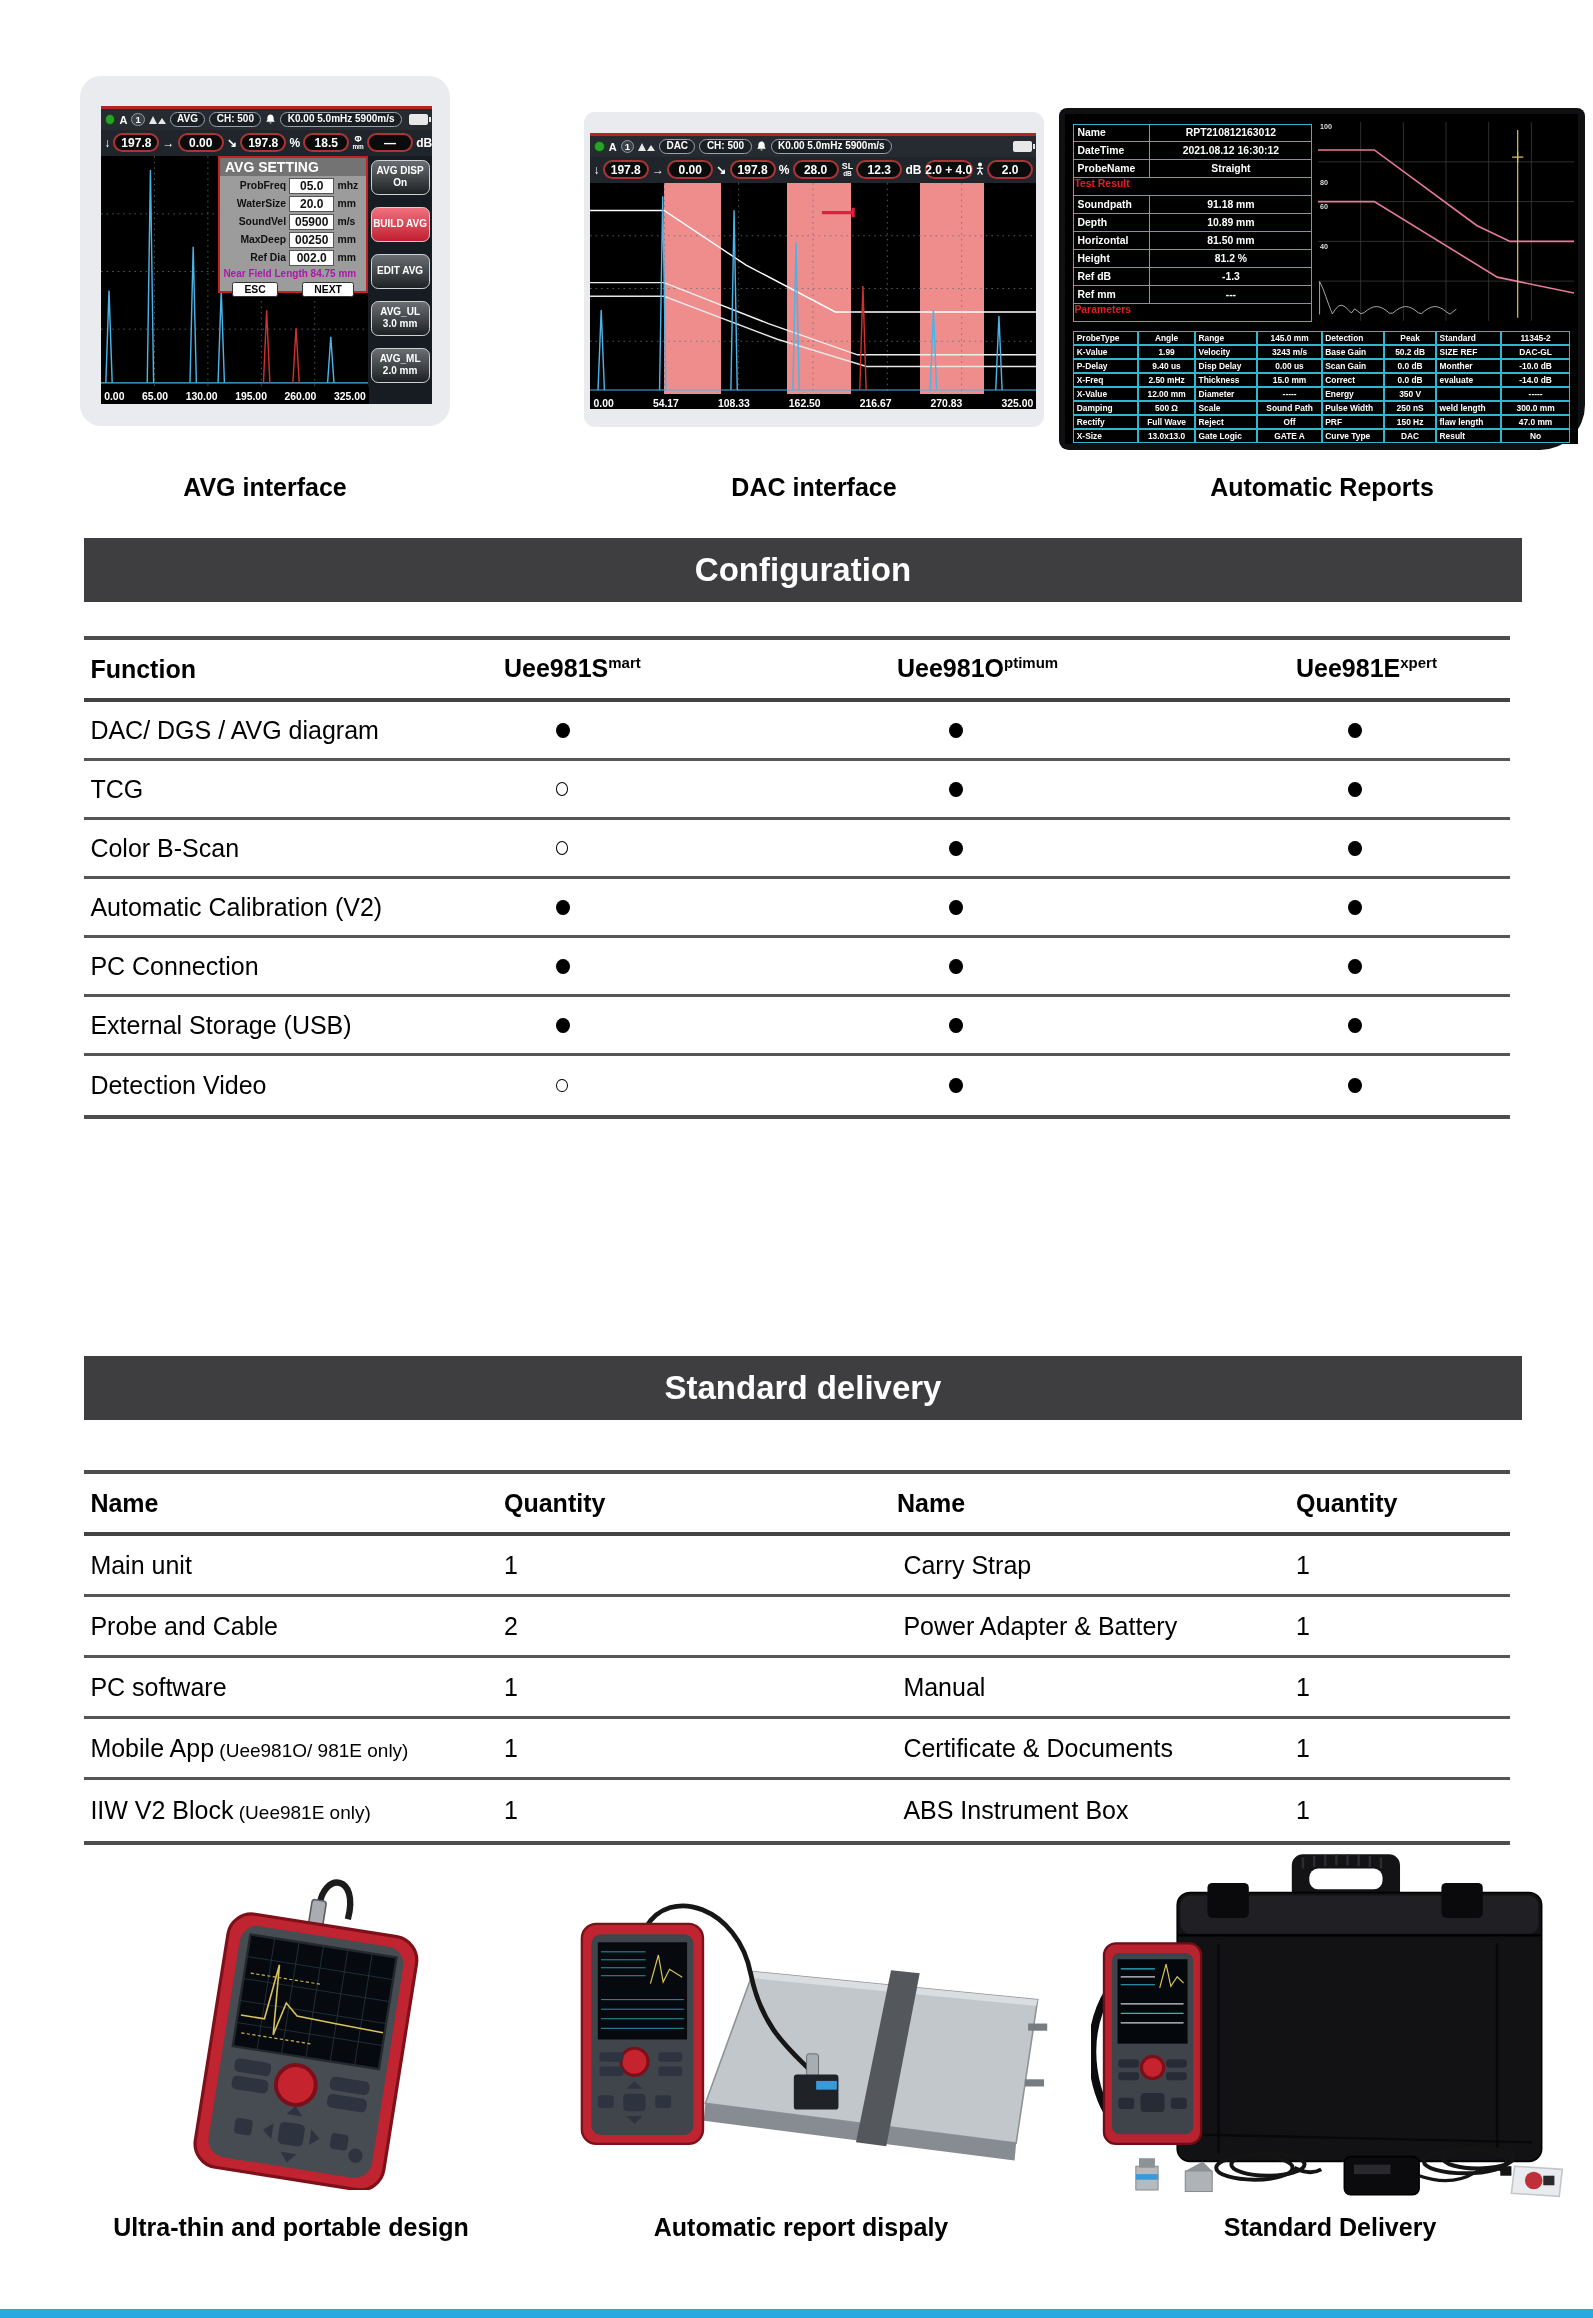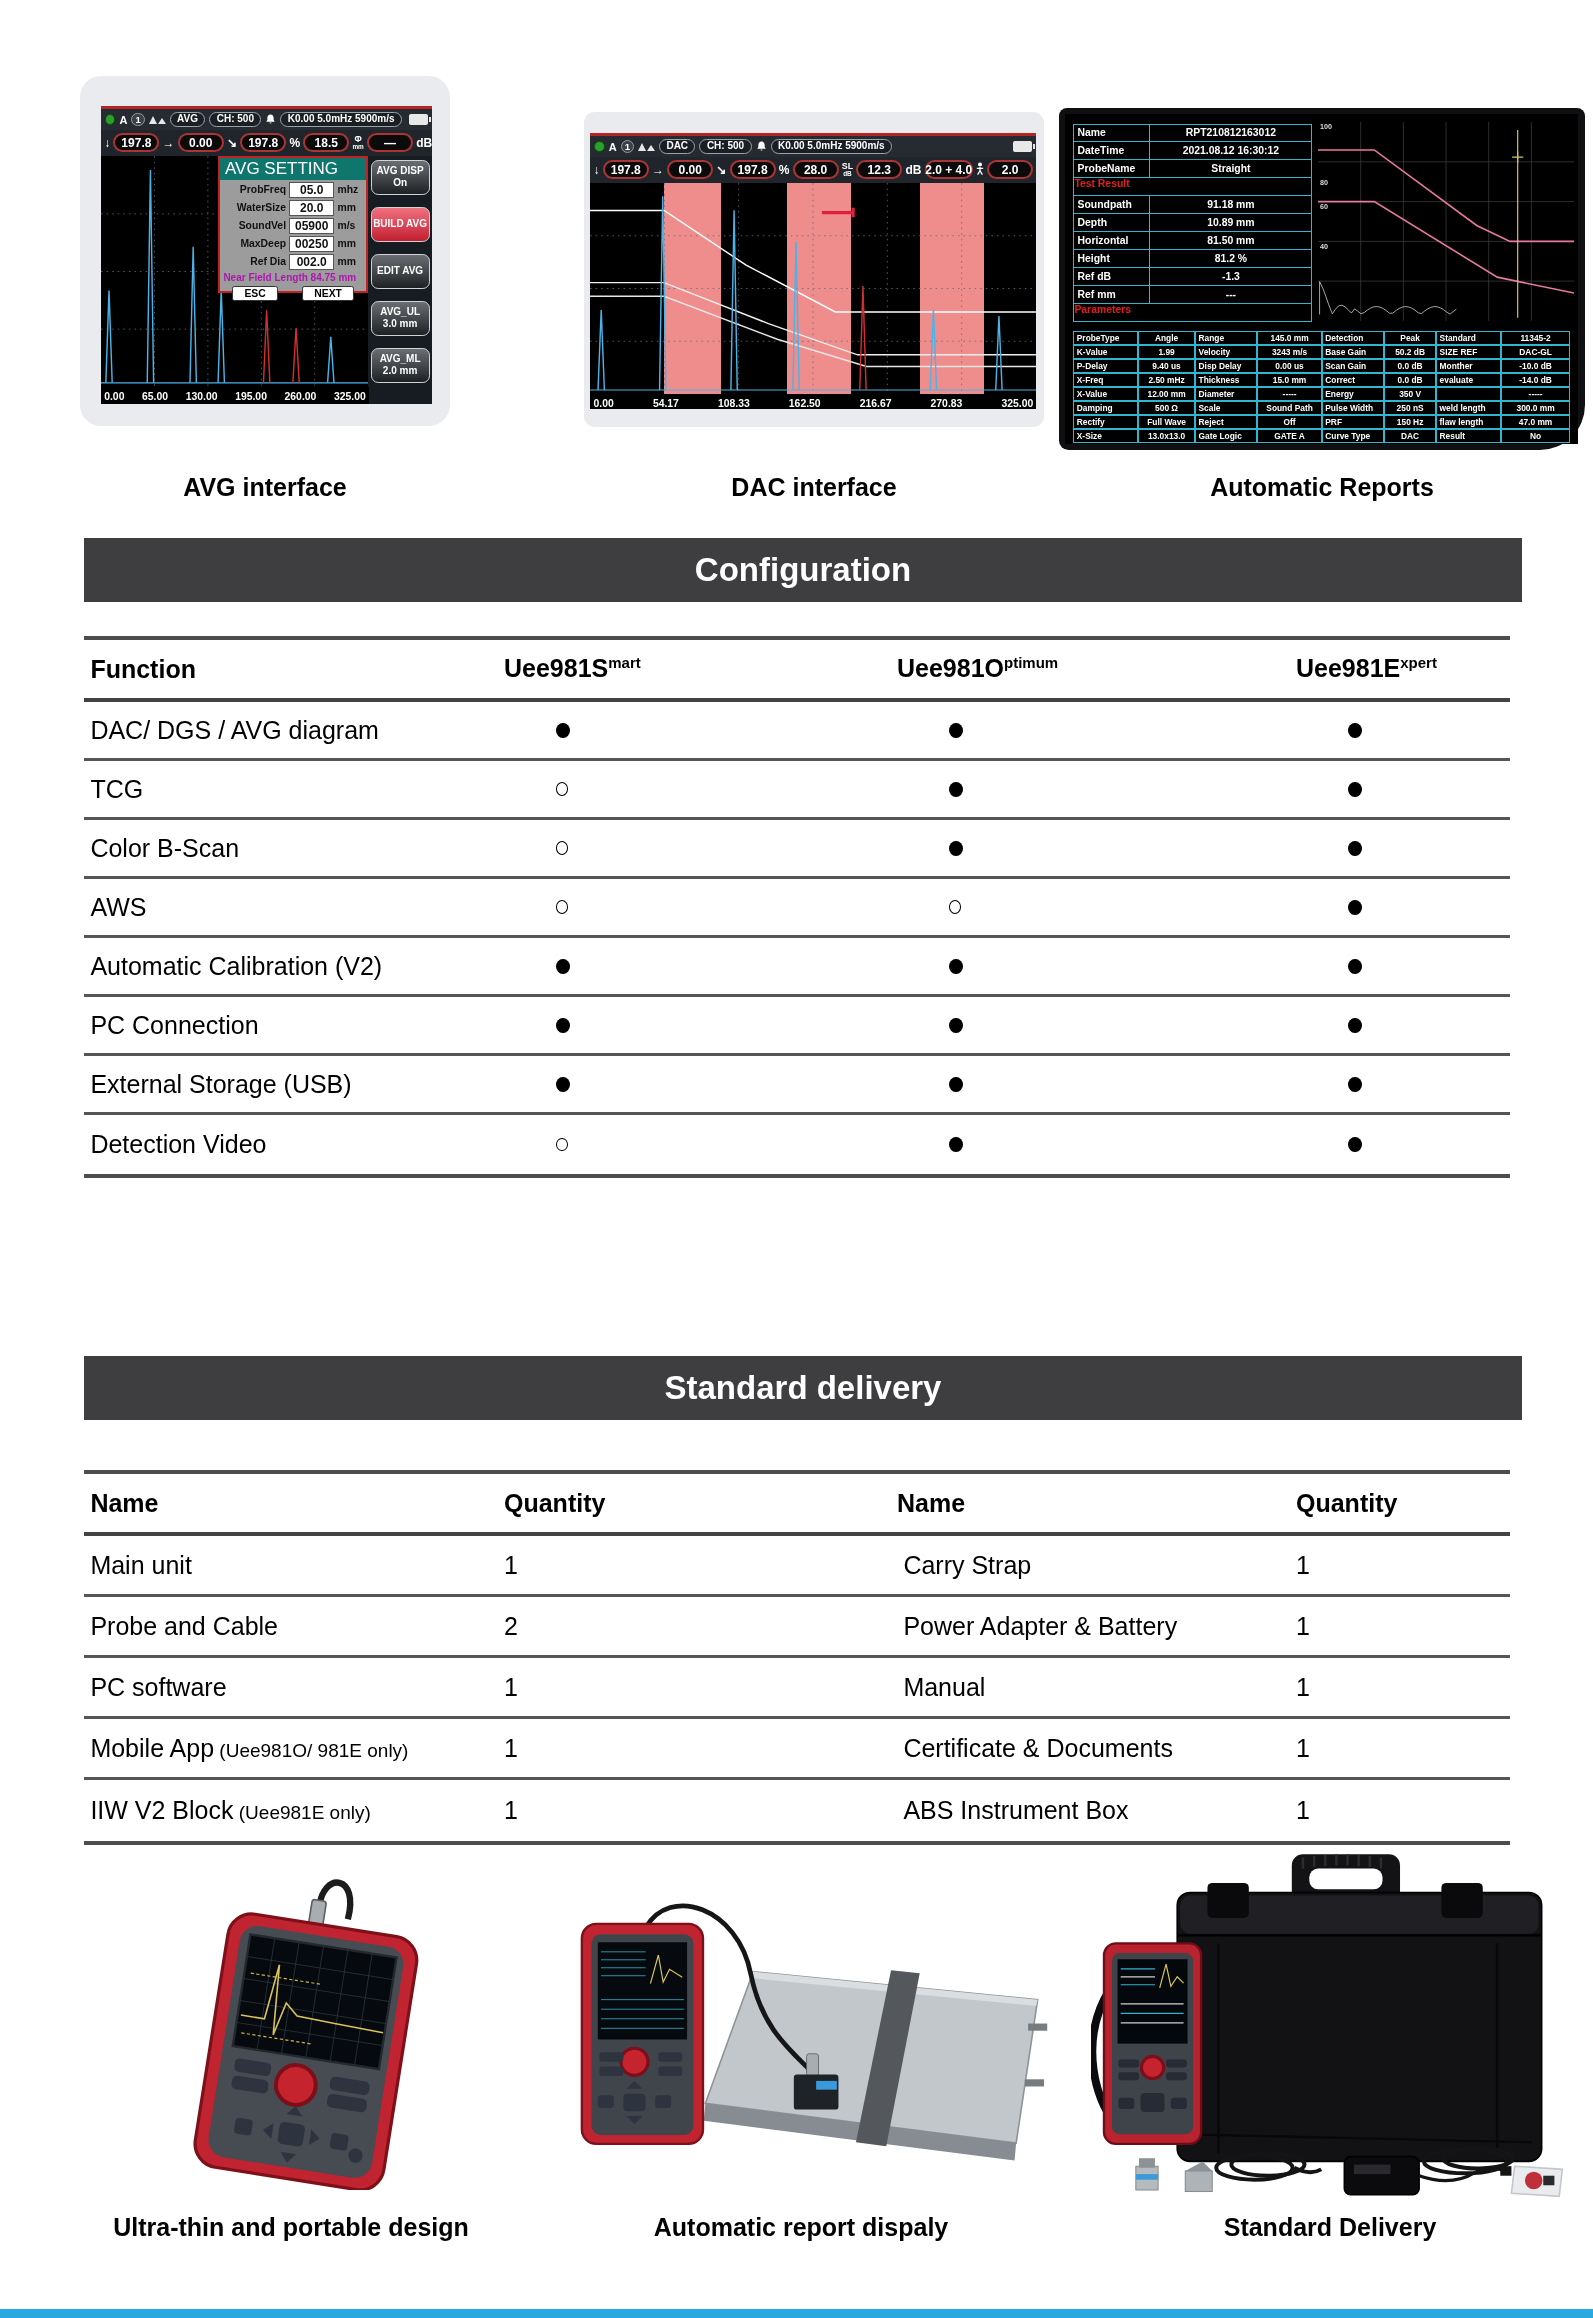--- a/index.html
+++ b/index.html
@@ -33,21 +33,21 @@
   .avg-main{display:flex;height:231px}
   .avg-plot{position:relative;width:268px;height:100%;background:#000}
   .avg-side{width:64px;display:flex;flex-direction:column;gap:12px;padding:4px 2.4px;background:#171c22}
   .side-btn{flex:1;border-radius:7.2px;border:1.2px solid #cfd3d6;background:linear-gradient(#6a6e72,#1e2124);color:#fff;font-weight:bold;font-size:10px;display:flex;flex-direction:column;align-items:center;justify-content:center;line-height:1.25;text-align:center}
   .side-btn.red{background:linear-gradient(#f0717f,#c21f30)}
   .axis-row{height:19px;display:flex;justify-content:space-between;align-items:center;padding:0 3.2px;color:#fff;font-weight:bold;font-size:10.4px;background:#000}
   #avg-axis{width:268px}
   .plot-svg{position:absolute;inset:0;width:100%;height:100%}
   
   .popup{position:absolute;right:0;top:0.8px;width:150px;height:137px;border:2.4px solid #c42222;background:#9c9c9c;z-index:3}
-  .popup-title{background:#0f766e;color:#fff;font-weight:normal;font-size:17px;padding:0.8px 4.8px}
+  .popup-title{background:#737373;color:#fff;font-weight:bold;font-size:14px;padding:0.8px 4.8px}
   .pp-row{display:flex;align-items:center;justify-content:flex-end;gap:3.2px;margin:2px 4.8px 0 0;font-size:10.4px;font-weight:bold;color:#111}
   .pp-in{background:#fff;border:0.8px solid #555;width:45px;text-align:center;font-size:12px}
   .pp-un{width:24px;text-align:left}
   .pp-note{color:#ae17ae;font-weight:bold;font-size:10px;margin:2.4px 1.6px 0 3.2px;white-space:nowrap}
   .pp-btnrow{display:flex;justify-content:space-around;margin-top:3.2px}
   .pp-btn{background:#fff;border:0.8px solid #333;border-radius:2.4px;font-weight:bold;font-size:10.4px;padding:0.8px 11px}
   
   .dac-plot{position:relative;width:100%;height:211px;background:#000}
   .band-layer{position:absolute;inset:0}
   .band{position:absolute;top:0;bottom:0;background:#ef8d8d}
@@ -483,32 +483,20 @@
           <span class="dot-open"></span>
         </div>
         <div class="cfg-cell">
           <span class="dot-filled"></span>
         </div>
         <div class="cfg-cell">
           <span class="dot-filled"></span>
         </div>
       </div>
       <div class="cfg-row">
-        <div class="cfg-fn">AWS</div>
-        <div class="cfg-cell">
-          <span class="dot-open"></span>
-        </div>
-        <div class="cfg-cell">
-          <span class="dot-open"></span>
-        </div>
-        <div class="cfg-cell">
-          <span class="dot-filled"></span>
-        </div>
-      </div>
-      <div class="cfg-row">
         <div class="cfg-fn">Automatic Calibration (V2)</div>
         <div class="cfg-cell">
           <span class="dot-filled"></span>
         </div>
         <div class="cfg-cell">
           <span class="dot-filled"></span>
         </div>
         <div class="cfg-cell">
           <span class="dot-filled"></span>
         </div>

